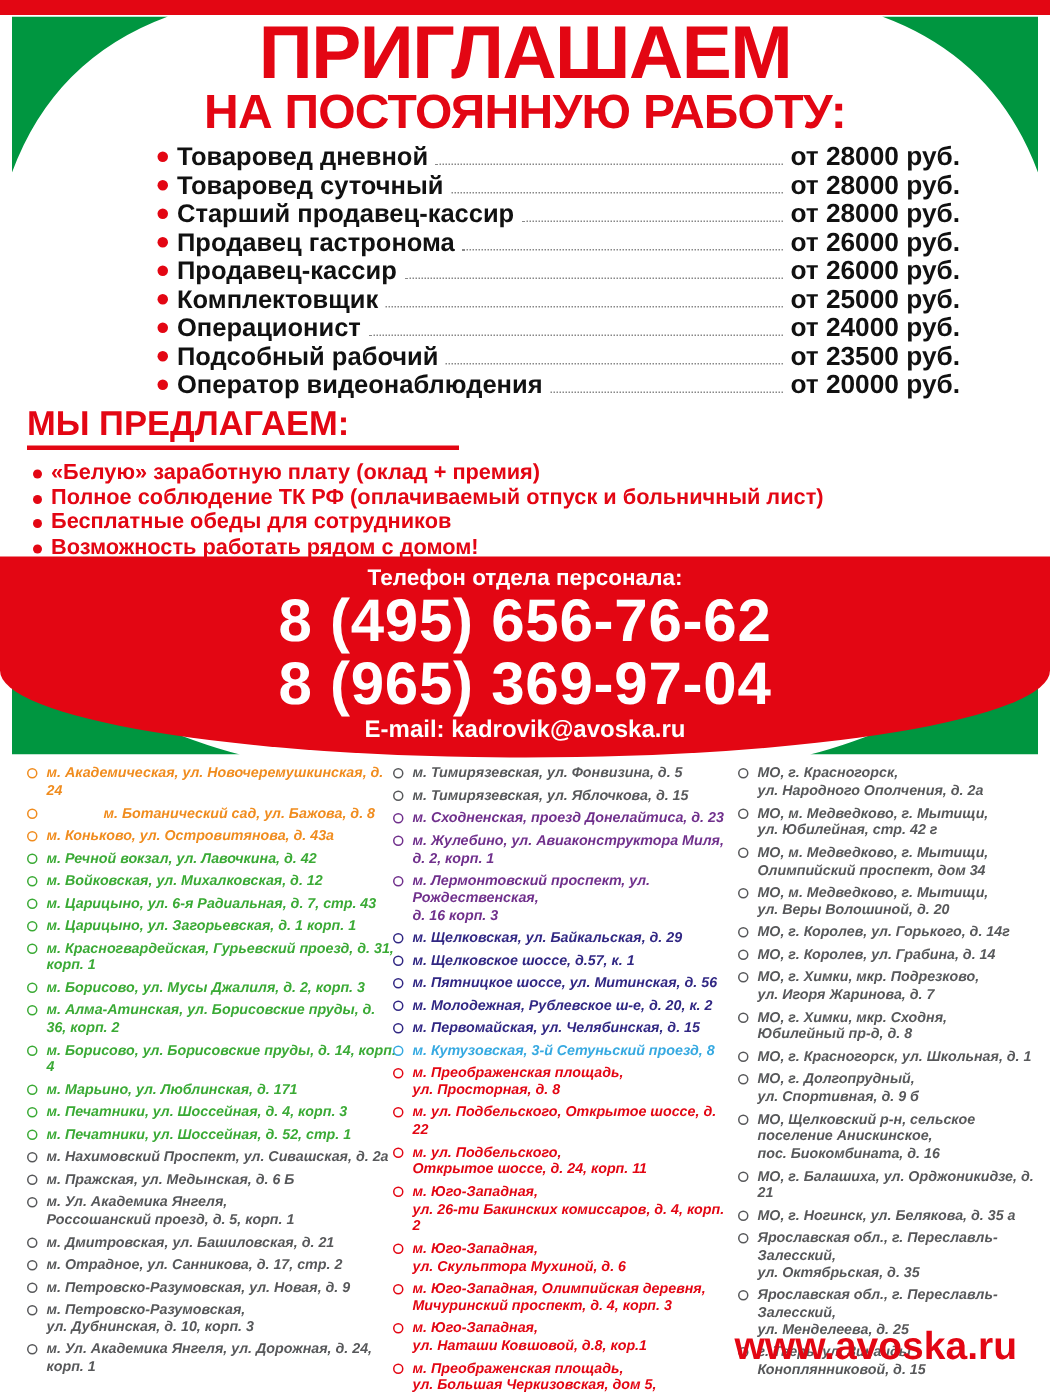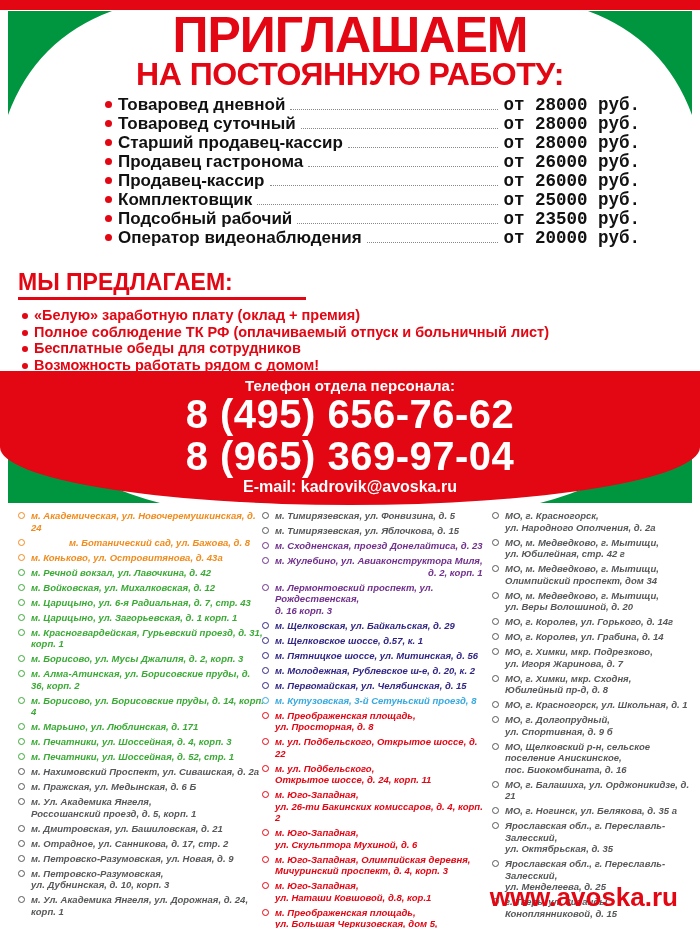--- a/index.html
+++ b/index.html
@@ -17,21 +17,21 @@
   .title1{position:absolute;top:10px;left:0;width:700px;margin:0;text-align:center;
     color:var(--red,#e30613);font-size:50px;font-weight:bold;line-height:1.0;letter-spacing:-1px;}
   .title2{position:absolute;top:58px;left:0;width:700px;margin:0;text-align:center;
     color:var(--red,#e30613);font-size:32px;font-weight:bold;line-height:1.0;letter-spacing:-0.5px;}
 
   .jobs{position:absolute;top:95px;left:105px;width:535px;}
   .job-row{display:flex;align-items:center;height:19px;font-weight:bold;color:#111;}
   .job-bullet{flex:none;width:7px;height:7px;border-radius:50%;background:var(--red,#e30613);margin-right:6px;}
   .job-label{white-space:nowrap;font-size:17px;}
   .job-leader{flex:1;border-bottom:1.5px dotted #888;margin:8px 5px 0 5px;height:1px;}
-  .job-salary{white-space:nowrap;font-size:17.5px;font-family:Liberation Mono, monospace;}
+  .job-salary{white-space:nowrap;font-size:17.5px;}
 
   .offers{position:absolute;top:270px;left:18px;width:664px;}
   .offers-heading{color:var(--red,#e30613);font-size:23px;font-weight:bold;line-height:1.05;}
   .offers-underline{width:288px;height:3px;background:var(--red,#e30613);margin:3px 0 8px 0;}
   .offers-list{list-style:none;margin:0;padding:0;}
   .offer-item{display:flex;align-items:flex-start;margin-bottom:1px;color:var(--red,#e30613);
     font-size:14.5px;font-weight:bold;line-height:15.5px;}
   .offer-bullet{flex:none;width:6px;height:6px;border-radius:50%;background:var(--red,#e30613);margin:5px 6px 0 4px;}
 
   .banner{position:absolute;top:371px;left:0;width:700px;height:134px;background:var(--red,#e30613);
@@ -96,20 +96,26 @@
         <span class="job-bullet"></span>
         <span class="job-label">Продавец-кассир</span>
         <span class="job-leader"></span>
         <span class="job-salary">от 26000 руб.</span>
       </div>
       <div class="job-row">
         <span class="job-bullet"></span>
         <span class="job-label">Комплектовщик</span>
         <span class="job-leader"></span>
         <span class="job-salary">от 25000 руб.</span>
+      </div>
+      <div class="job-row">
+        <span class="job-bullet"></span>
+        <span class="job-label">Операционист</span>
+        <span class="job-leader"></span>
+        <span class="job-salary">от 24000 руб.</span>
       </div>
       <div class="job-row">
         <span class="job-bullet"></span>
         <span class="job-label">Подсобный рабочий</span>
         <span class="job-leader"></span>
         <span class="job-salary">от 23500 руб.</span>
       </div>
       <div class="job-row">
         <span class="job-bullet"></span>
         <span class="job-label">Оператор видеонаблюдения</span>
@@ -255,21 +261,21 @@
       <div class="addr-item">
         <span class="ring" style="border-color: rgb(87, 88, 90);"></span>
         <span class="addr-text" style="color: rgb(87, 88, 90);">м. Тимирязевская, ул. Яблочкова, д. 15</span>
       </div>
       <div class="addr-item">
         <span class="ring" style="border-color: rgb(112, 48, 140);"></span>
         <span class="addr-text" style="color: rgb(112, 48, 140);">м. Сходненская, проезд Донелайтиса, д. 23</span>
       </div>
       <div class="addr-item">
         <span class="ring" style="border-color: rgb(112, 48, 140);"></span>
-        <span class="addr-text" style="color: rgb(112, 48, 140); text-align: right;">м. Жулебино, ул. Авиаконструктора Миля,
+        <span class="addr-text" style="color: rgb(112, 48, 140);">м. Жулебино, ул. Авиаконструктора Миля,
 д. 2, корп. 1</span>
       </div>
       <div class="addr-item">
         <span class="ring" style="border-color: rgb(112, 48, 140);"></span>
         <span class="addr-text" style="color: rgb(112, 48, 140);">м. Лермонтовский проспект, ул. Рождественская,
 д. 16 корп. 3</span>
       </div>
       <div class="addr-item">
         <span class="ring" style="border-color: rgb(49, 39, 131);"></span>
         <span class="addr-text" style="color: rgb(49, 39, 131);">м. Щелковская, ул. Байкальская, д. 29</span>

